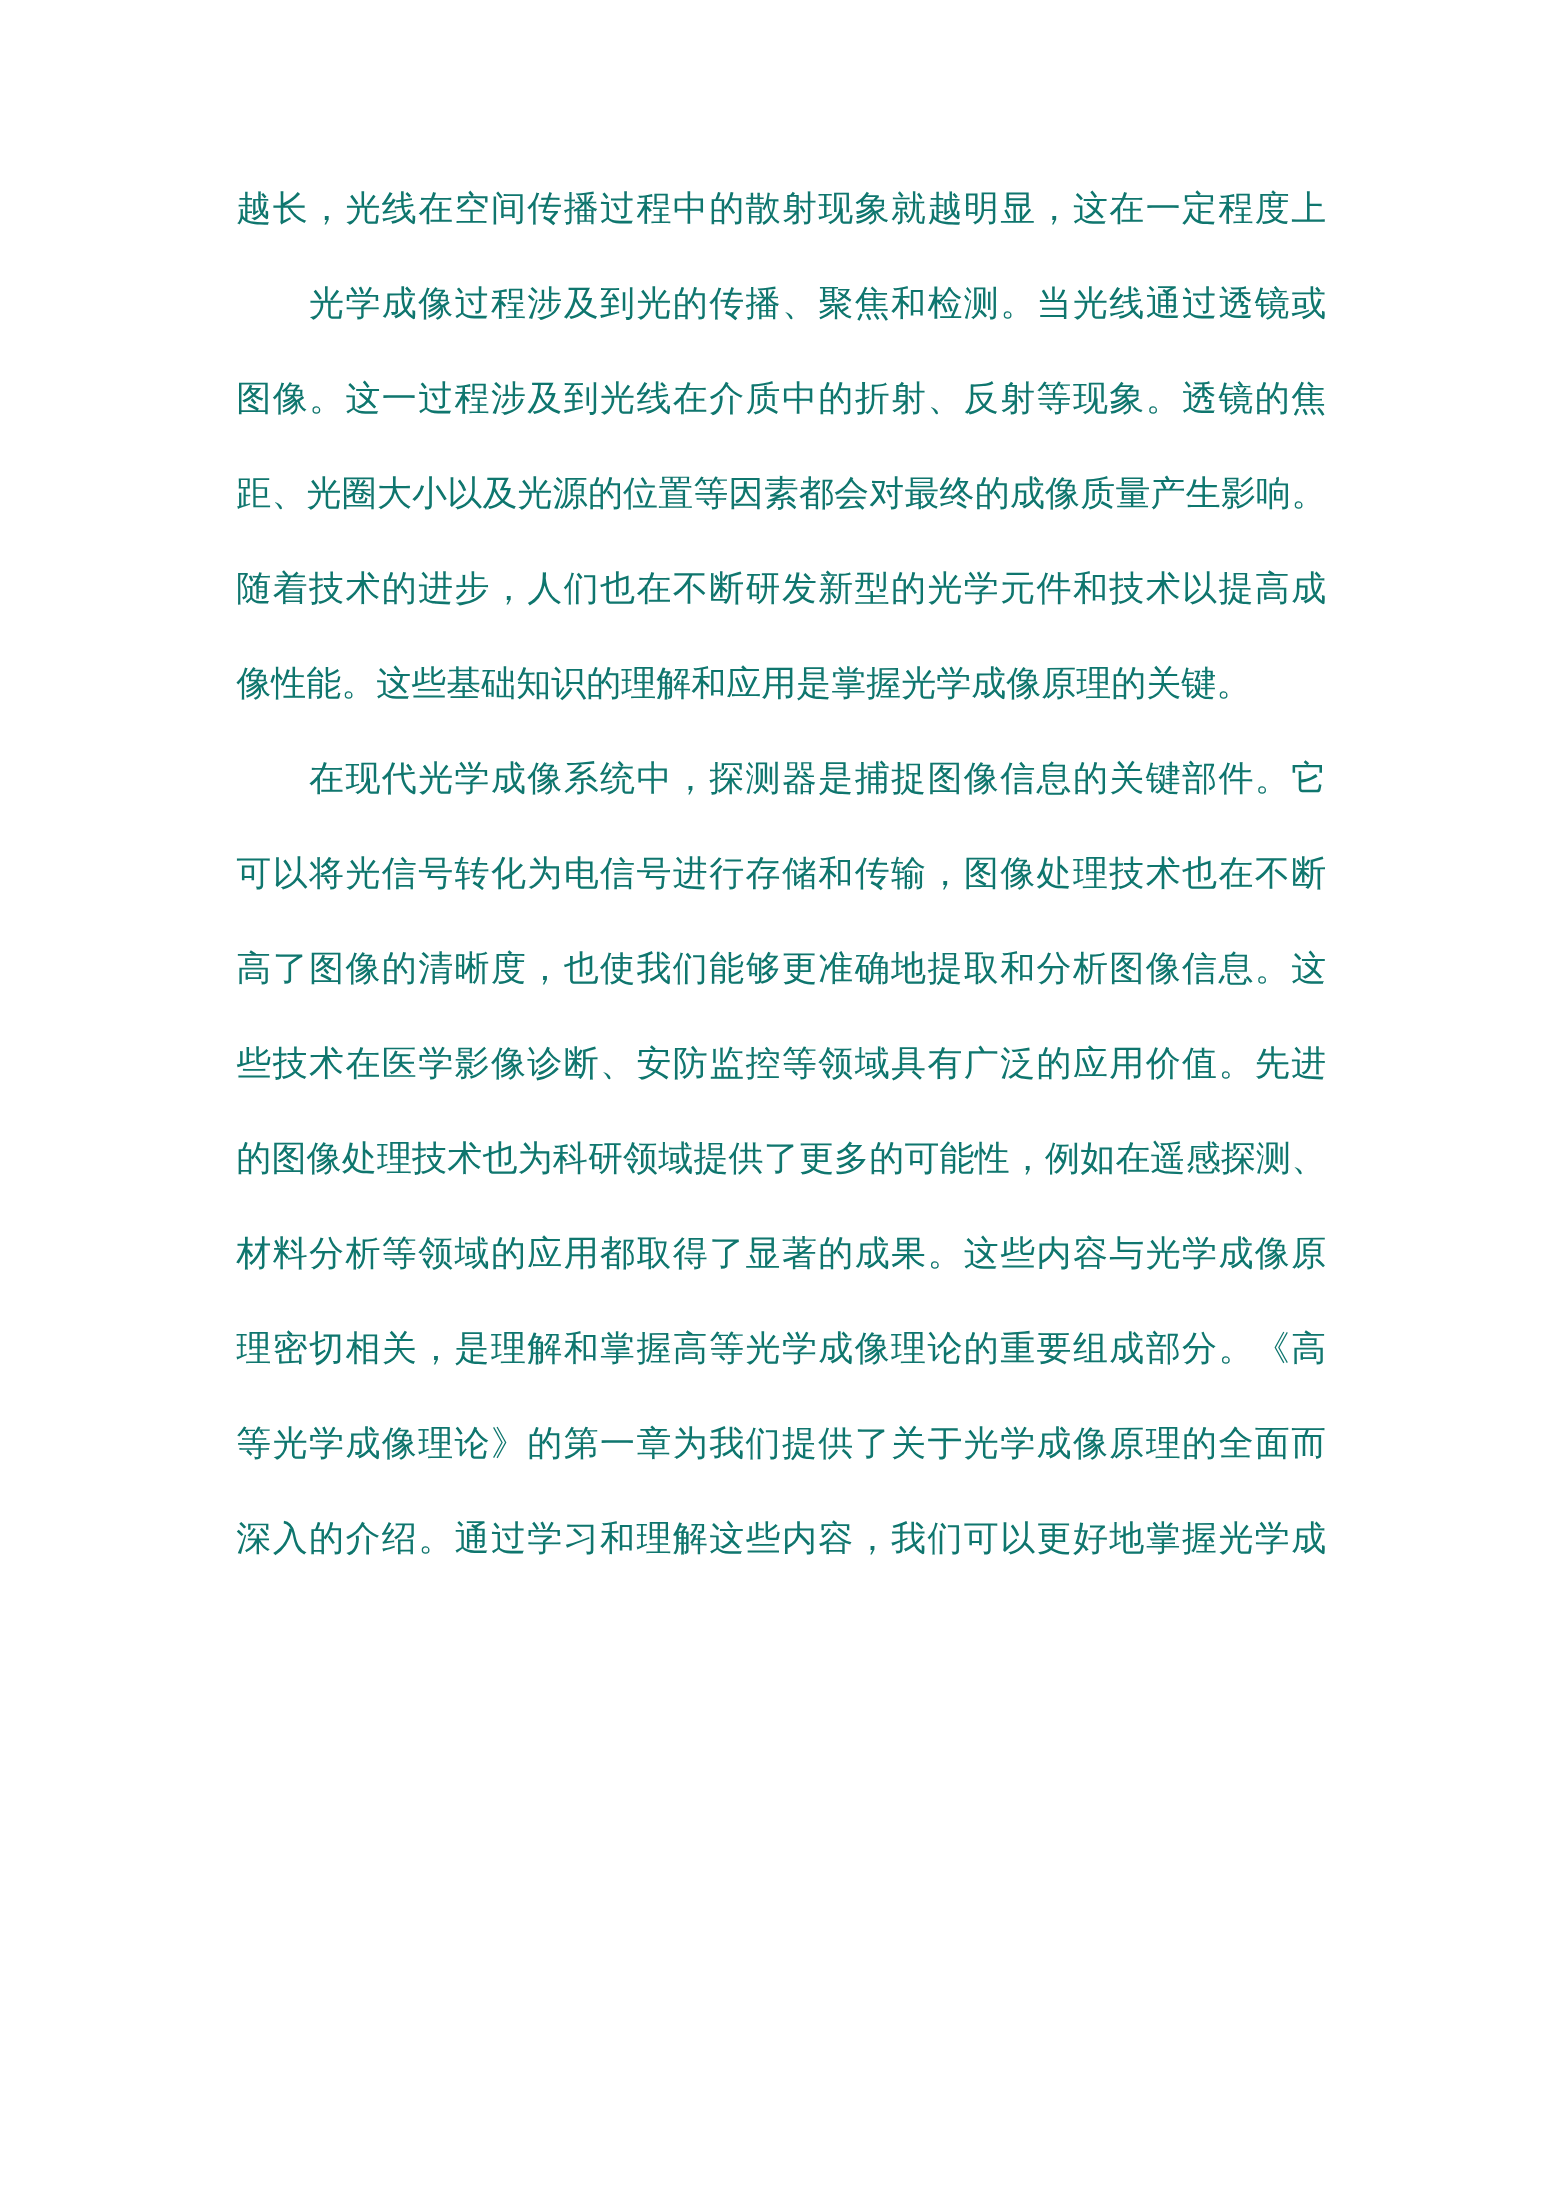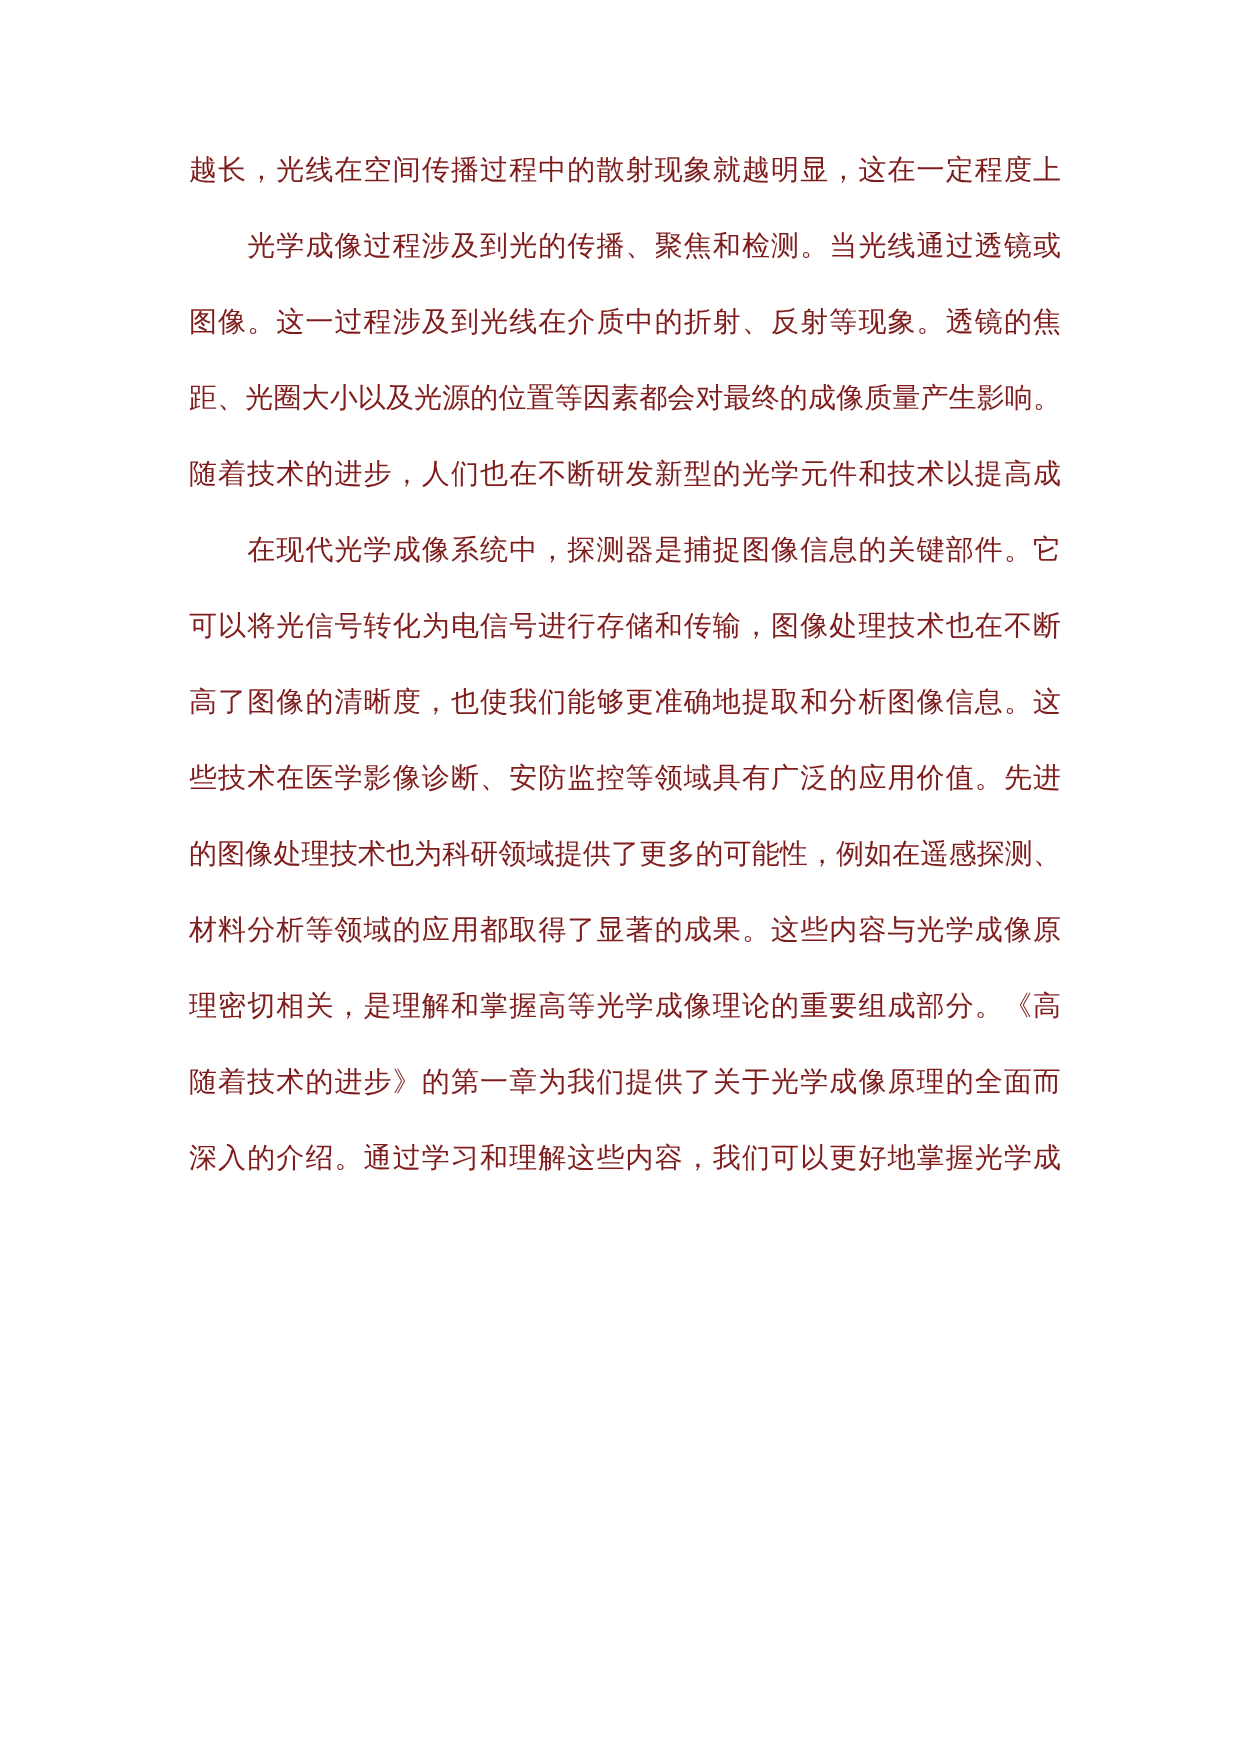--- a/index.html
+++ b/index.html
@@ -34,38 +34,39 @@
     text-align-last: justify;
     overflow: hidden;
   }
   .line.para-end {
     text-align-last: left;
   }
 </style>
 </head>
 <body style="background: rgb(255, 255, 255);">
 
-<div class="page" style="color: #7f1d1d;">
+<div class="page" style="color: #0f766e; font-family: Liberation Mono, monospace;">
 
   <div class="paragraph">
     <div class="line">越长，光线在空间传播过程中的散射现象就越明显，这在一定程度上</div>
   </div>
 
   <div class="paragraph">
     <div class="line">　　光学成像过程涉及到光的传播、聚焦和检测。当光线通过透镜或</div>
     <div class="line">图像。这一过程涉及到光线在介质中的折射、反射等现象。透镜的焦</div>
     <div class="line">距、光圈大小以及光源的位置等因素都会对最终的成像质量产生影响。</div>
     <div class="line">随着技术的进步，人们也在不断研发新型的光学元件和技术以提高成</div>
+    <div class="line para-end">像性能。这些基础知识的理解和应用是掌握光学成像原理的关键。</div>
   </div>
 
   <div class="paragraph">
     <div class="line">　　在现代光学成像系统中，探测器是捕捉图像信息的关键部件。它</div>
     <div class="line">可以将光信号转化为电信号进行存储和传输，图像处理技术也在不断</div>
     <div class="line">高了图像的清晰度，也使我们能够更准确地提取和分析图像信息。这</div>
     <div class="line">些技术在医学影像诊断、安防监控等领域具有广泛的应用价值。先进</div>
     <div class="line">的图像处理技术也为科研领域提供了更多的可能性，例如在遥感探测、</div>
     <div class="line">材料分析等领域的应用都取得了显著的成果。这些内容与光学成像原</div>
     <div class="line">理密切相关，是理解和掌握高等光学成像理论的重要组成部分。《高</div>
-    <div class="line">随着技术的进步》的第一章为我们提供了关于光学成像原理的全面而</div>
+    <div class="line">等光学成像理论》的第一章为我们提供了关于光学成像原理的全面而</div>
     <div class="line">深入的介绍。通过学习和理解这些内容，我们可以更好地掌握光学成</div>
   </div>
 
 </div>
 
 </body></html>

